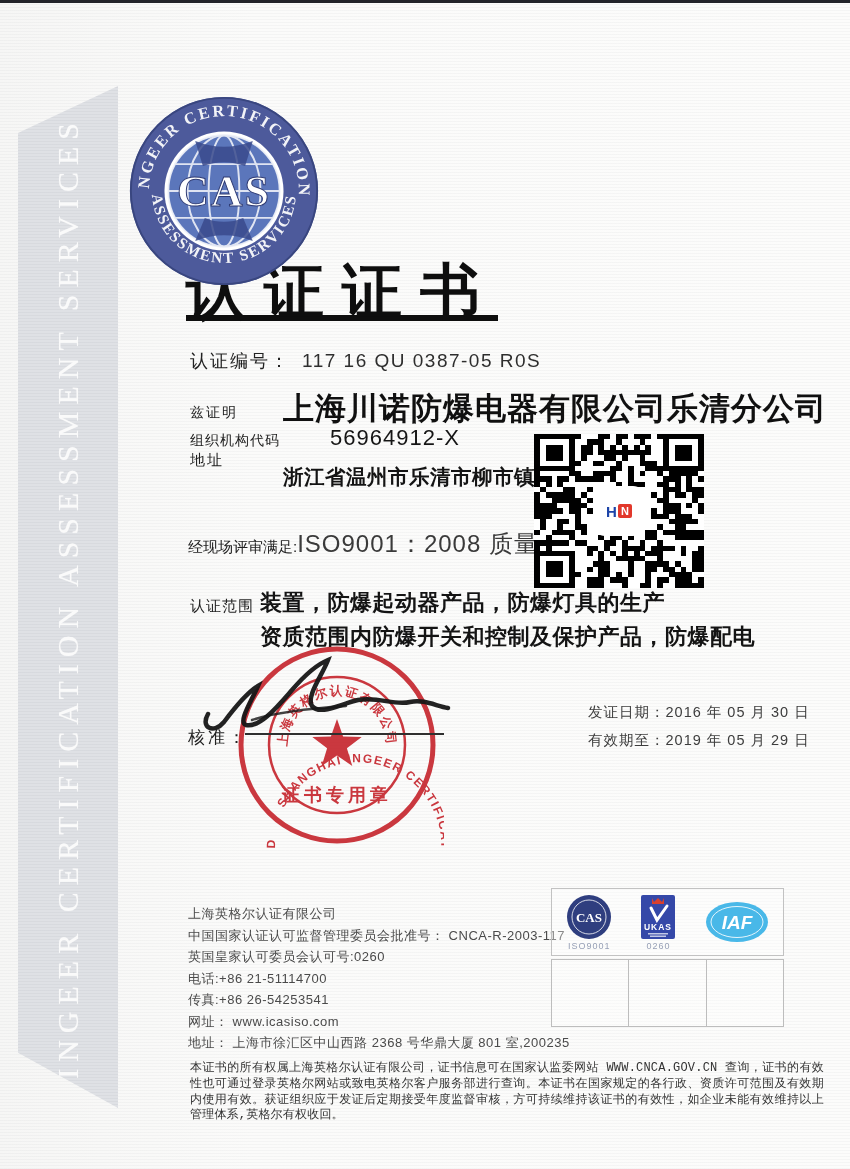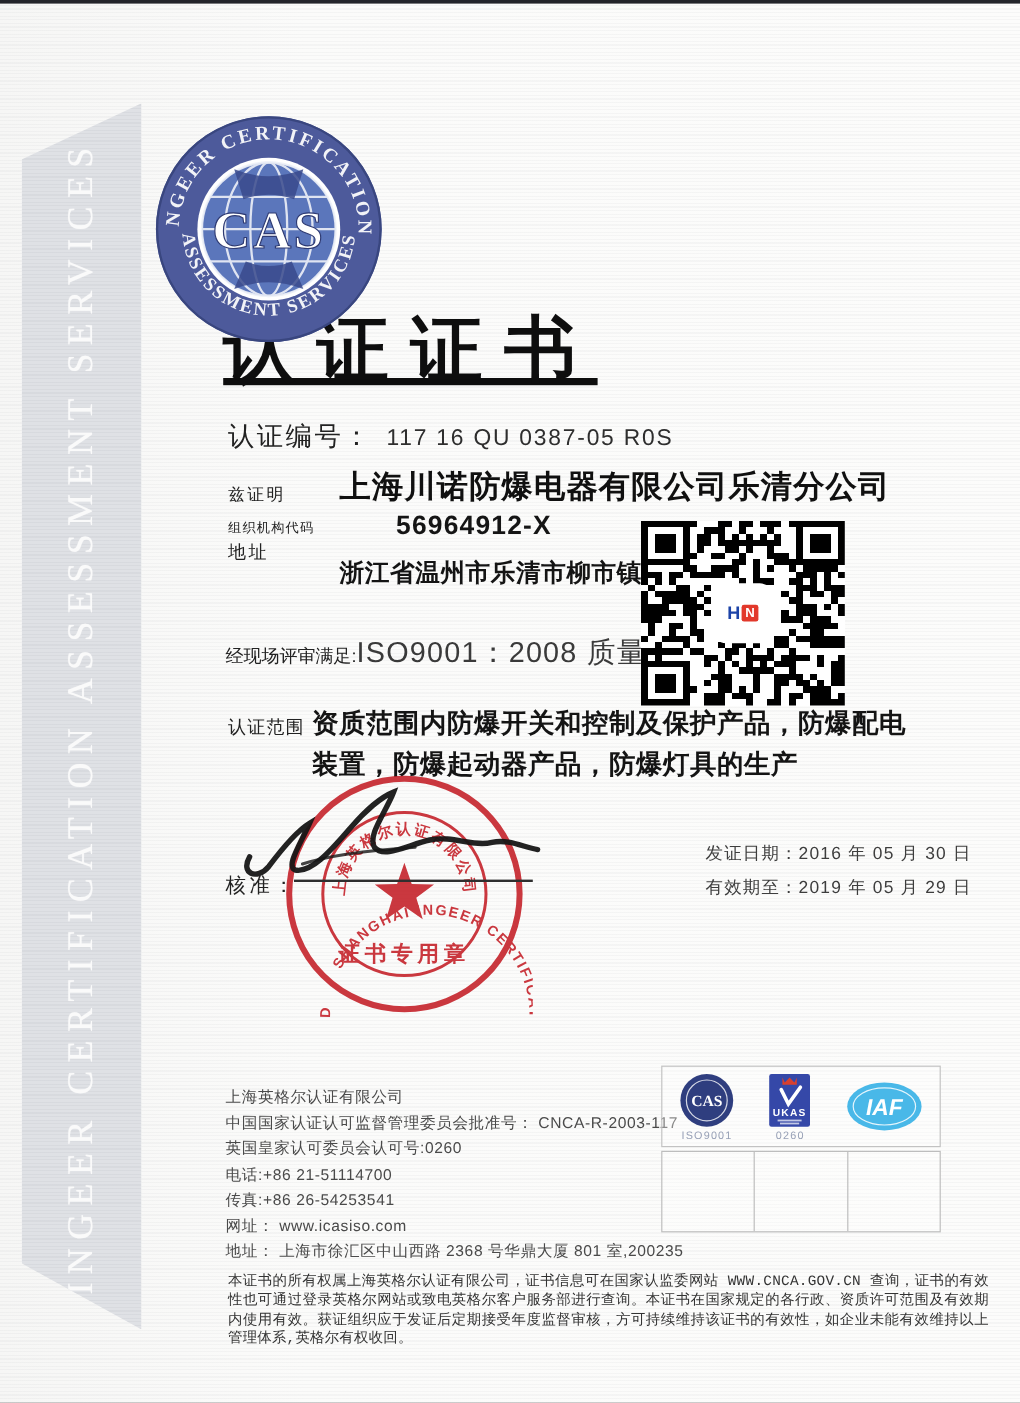--- a/index.html
+++ b/index.html
@@ -26,26 +26,26 @@
   
   .cas-logo{position:absolute;left:128px;top:95px;width:192px;height:192px;z-index:3;}
   
   .title{
     position:absolute;left:186px;top:252px;font-size:60px;font-weight:700;
     letter-spacing:18px;color:#0e0e0e;z-index:2;text-decoration:underline;
   }
   .row{position:absolute;display:flex;align-items:baseline;}
   .lbl{color:#222;}
   .certno-row{left:190px;top:349px;}
-  .certno-row .lbl{font-size:22px;letter-spacing:2px;}
+  .certno-row .lbl{font-size:18px;letter-spacing:2px;}
   .certno-val{font-size:19px;letter-spacing:1.5px;color:#2e2e2e;margin-left:12px;}
   .certify-lbl{position:absolute;left:190px;top:404px;font-size:14px;letter-spacing:2px;}
-  .company{position:absolute;left:283px;top:388px;font-size:26px;font-weight:700;letter-spacing:1px;color:#101010;}
-  .orgcode-lbl{position:absolute;left:190px;top:432px;font-size:11px;letter-spacing:1px;}
-  .orgcode-val{position:absolute;left:330px;top:425px;font-size:22px;font-weight:700;letter-spacing:1px;color:#151515;}
+  .company{position:absolute;left:283px;top:388px;font-size:31px;font-weight:700;letter-spacing:1px;color:#101010;}
+  .orgcode-lbl{position:absolute;left:190px;top:432px;font-size:14px;letter-spacing:1px;}
+  .orgcode-val{position:absolute;left:330px;top:425px;font-size:22px;font-weight:400;letter-spacing:1px;color:#151515;}
   .addr-lbl{position:absolute;left:190px;top:451px;font-size:15px;letter-spacing:2px;}
   .addr-val{position:absolute;left:283px;top:463px;font-size:20.5px;font-weight:700;letter-spacing:0.5px;color:#141414;z-index:1;}
   .std-row{left:188px;top:528px;}
   .std-row .lbl{font-size:15px;}
   .std-val{font-size:24px;color:#3a3a3a;letter-spacing:1px;z-index:1;}
   .scope-lbl{position:absolute;left:190px;top:597px;font-size:15px;letter-spacing:1px;}
   .scope-text{position:absolute;left:260px;top:586px;width:500px;font-size:22px;font-weight:700;line-height:34px;letter-spacing:0.5px;color:#141414;}
   
   .qr{position:absolute;left:534px;top:434px;width:170px;height:154px;z-index:5;background:#fff;}
   .qr svg{display:block;width:100%;height:100%;}
@@ -141,22 +141,22 @@
   <div class="addr-lbl lbl">地址</div>
   <div class="addr-val">浙江省温州市乐清市柳市镇</div>
 
   <div class="row std-row">
     <span class="lbl">经现场评审满足:</span>
     <span class="std-val">ISO9001：2008 质量管理</span>
   </div>
 
   <div class="scope-lbl lbl">认证范围</div>
   <div class="scope-text">
+    <div>装置，防爆起动器产品，防爆灯具的生产</div>
     <div>资质范围内防爆开关和控制及保护产品，防爆配电</div>
-    <div>装置，防爆起动器产品，防爆灯具的生产</div>
   </div>
 
   <div class="qr">
     <svg viewBox="0 0 29 29" preserveAspectRatio="none" shape-rendering="crispEdges">
         <rect width="29" height="29" fill="#fff"></rect>
         <rect x="7" y="0" width="1" height="1" fill="#000"></rect>
         <rect x="11" y="0" width="1" height="1" fill="#000"></rect>
         <rect x="12" y="0" width="1" height="1" fill="#000"></rect>
         <rect x="14" y="0" width="1" height="1" fill="#000"></rect>
         <rect x="15" y="0" width="1" height="1" fill="#000"></rect>

